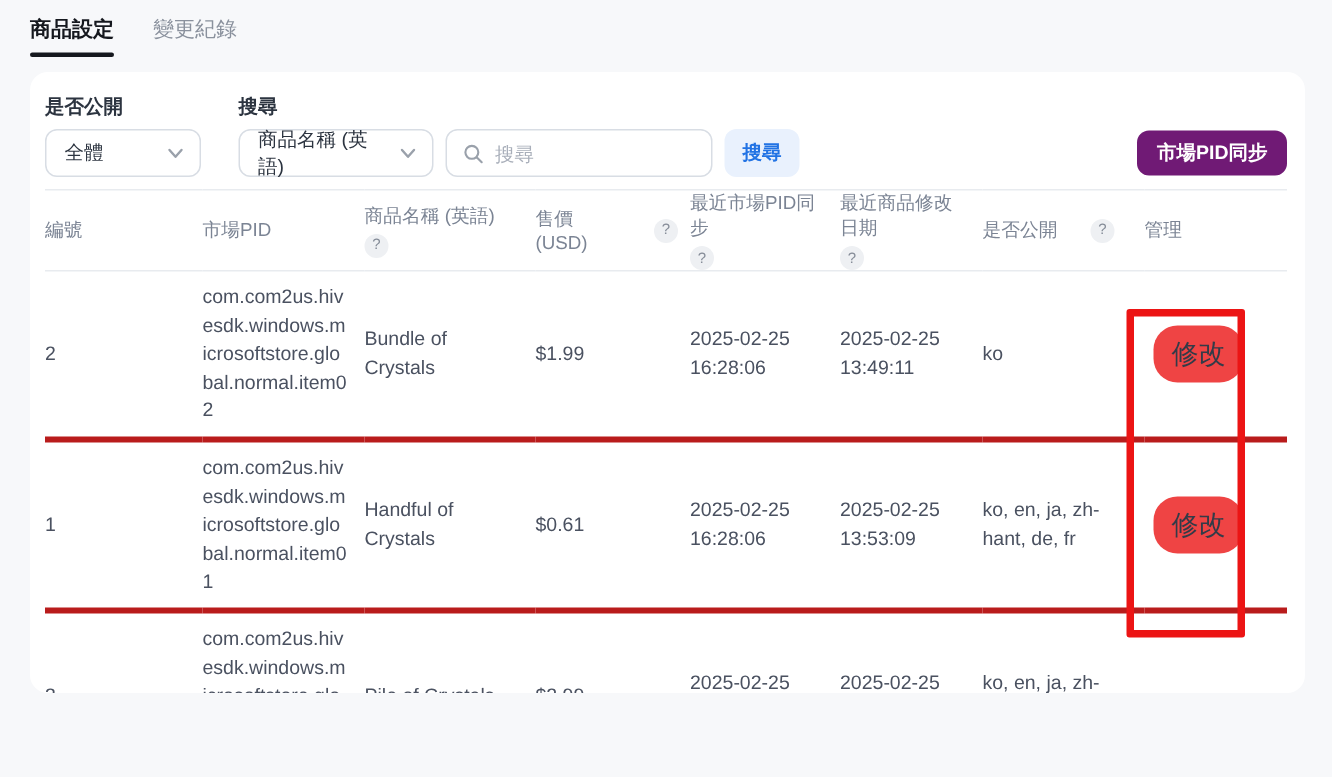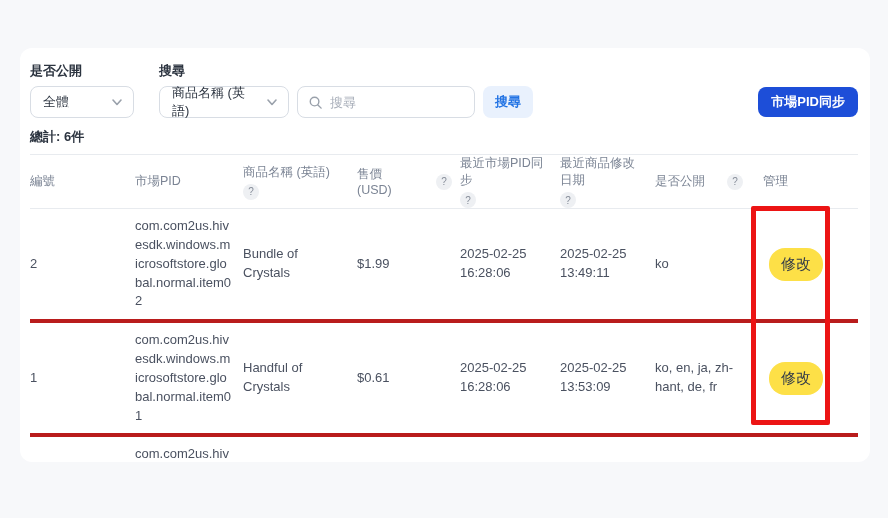--- a/index.html
+++ b/index.html
@@ -46,21 +46,21 @@
     font-family:inherit; background:transparent;
   }
   .search-box input::placeholder { color:#a9afba; }
   .btn-light {
     height:32px; padding:0 12px; border:none; border-radius:8px;
     background:#e9f1fd; color:#2273e4; font-size:13px; font-weight:bold;
     font-family:inherit; cursor:pointer;
   }
   .btn-primary {
     height:30px; padding:0 13px; border:none; border-radius:8px;
-    background:#1d4ed8; color:#ffffff; font-size:13px; font-weight:bold;
+    background:#701a75; color:#ffffff; font-size:13px; font-weight:bold;
     font-family:inherit; cursor:pointer;
   }
   .sync-btn { position:absolute; right:12px; top:39px; }
 
   .total { font-size:13px; color:#2c3440; font-weight:bold; margin:10px 0 0 10px; height:18px; }
 
   
   table { border-collapse:collapse; margin:8px 10px 0 10px; table-layout:fixed; width:828px; }
   th, td { text-align:left; vertical-align:middle; }
   thead th {
@@ -76,41 +76,45 @@
     flex:0 0 auto; cursor:pointer;
   }
   tbody td {
     font-size:13px; color:#4a5160; border-bottom:4px solid #b91c1c;
     padding:8px 10px 8px 0; line-height:1.45;
   }
   tr.r1 td { height:84px; }
   tr.r2 td, tr.r3 td { height:76px; }
   td.pid { word-break:break-all; }
   .edit-btn {
-    display:inline-block; border:none; background:#fde047; color:#333b48;
-    font-size:15px; font-family:inherit; padding:7px 12px; border-radius:16px;
+    display:inline-block; border:none; background:#ef4444; color:#333b48;
+    font-size:18px; font-family:inherit; padding:7px 12px; border-radius:16px;
     cursor:pointer; margin-left:6px;
   }
 
   
   .annotation {
     position:absolute; left:751px; top:206px; width:79px; height:219px;
     border:5px solid #ec1414; border-radius:2px; pointer-events:none; z-index:9;
   }
 
   
   .save-btn { position:absolute; right:16px; top:478px; z-index:3; }
 
   svg { display:block; }
 </style>
 </head>
 <body>
 
 <div class="page">
 
+  <div class="tabs">
+    <div class="tab active">商品設定</div>
+    <div class="tab">變更紀錄</div>
+  </div>
 
   <div class="card">
 
     <div class="filters">
       <div>
         <div class="filter-label">是否公開</div>
         <div class="select w1">
           <span>全體</span>
           <span class="chevron">
             <svg viewBox="0 0 12 12" width="12" height="12">
@@ -140,21 +144,20 @@
             </span>
             <input type="text" placeholder="搜尋" style="">
           </div>
           <button class="btn-light">搜尋</button>
         </div>
       </div>
 
       <button class="btn-primary sync-btn">市場PID同步</button>
     </div>
 
-    <div class="total">總計: 6件</div>
 
     <table>
       <colgroup>
         <col style="width:105px">
           <col style="width:108px">
           <col style="width:114px">
           <col style="width:103px">
         <col style="width:100px">
           <col style="width:95px">
           <col style="width:108px">

